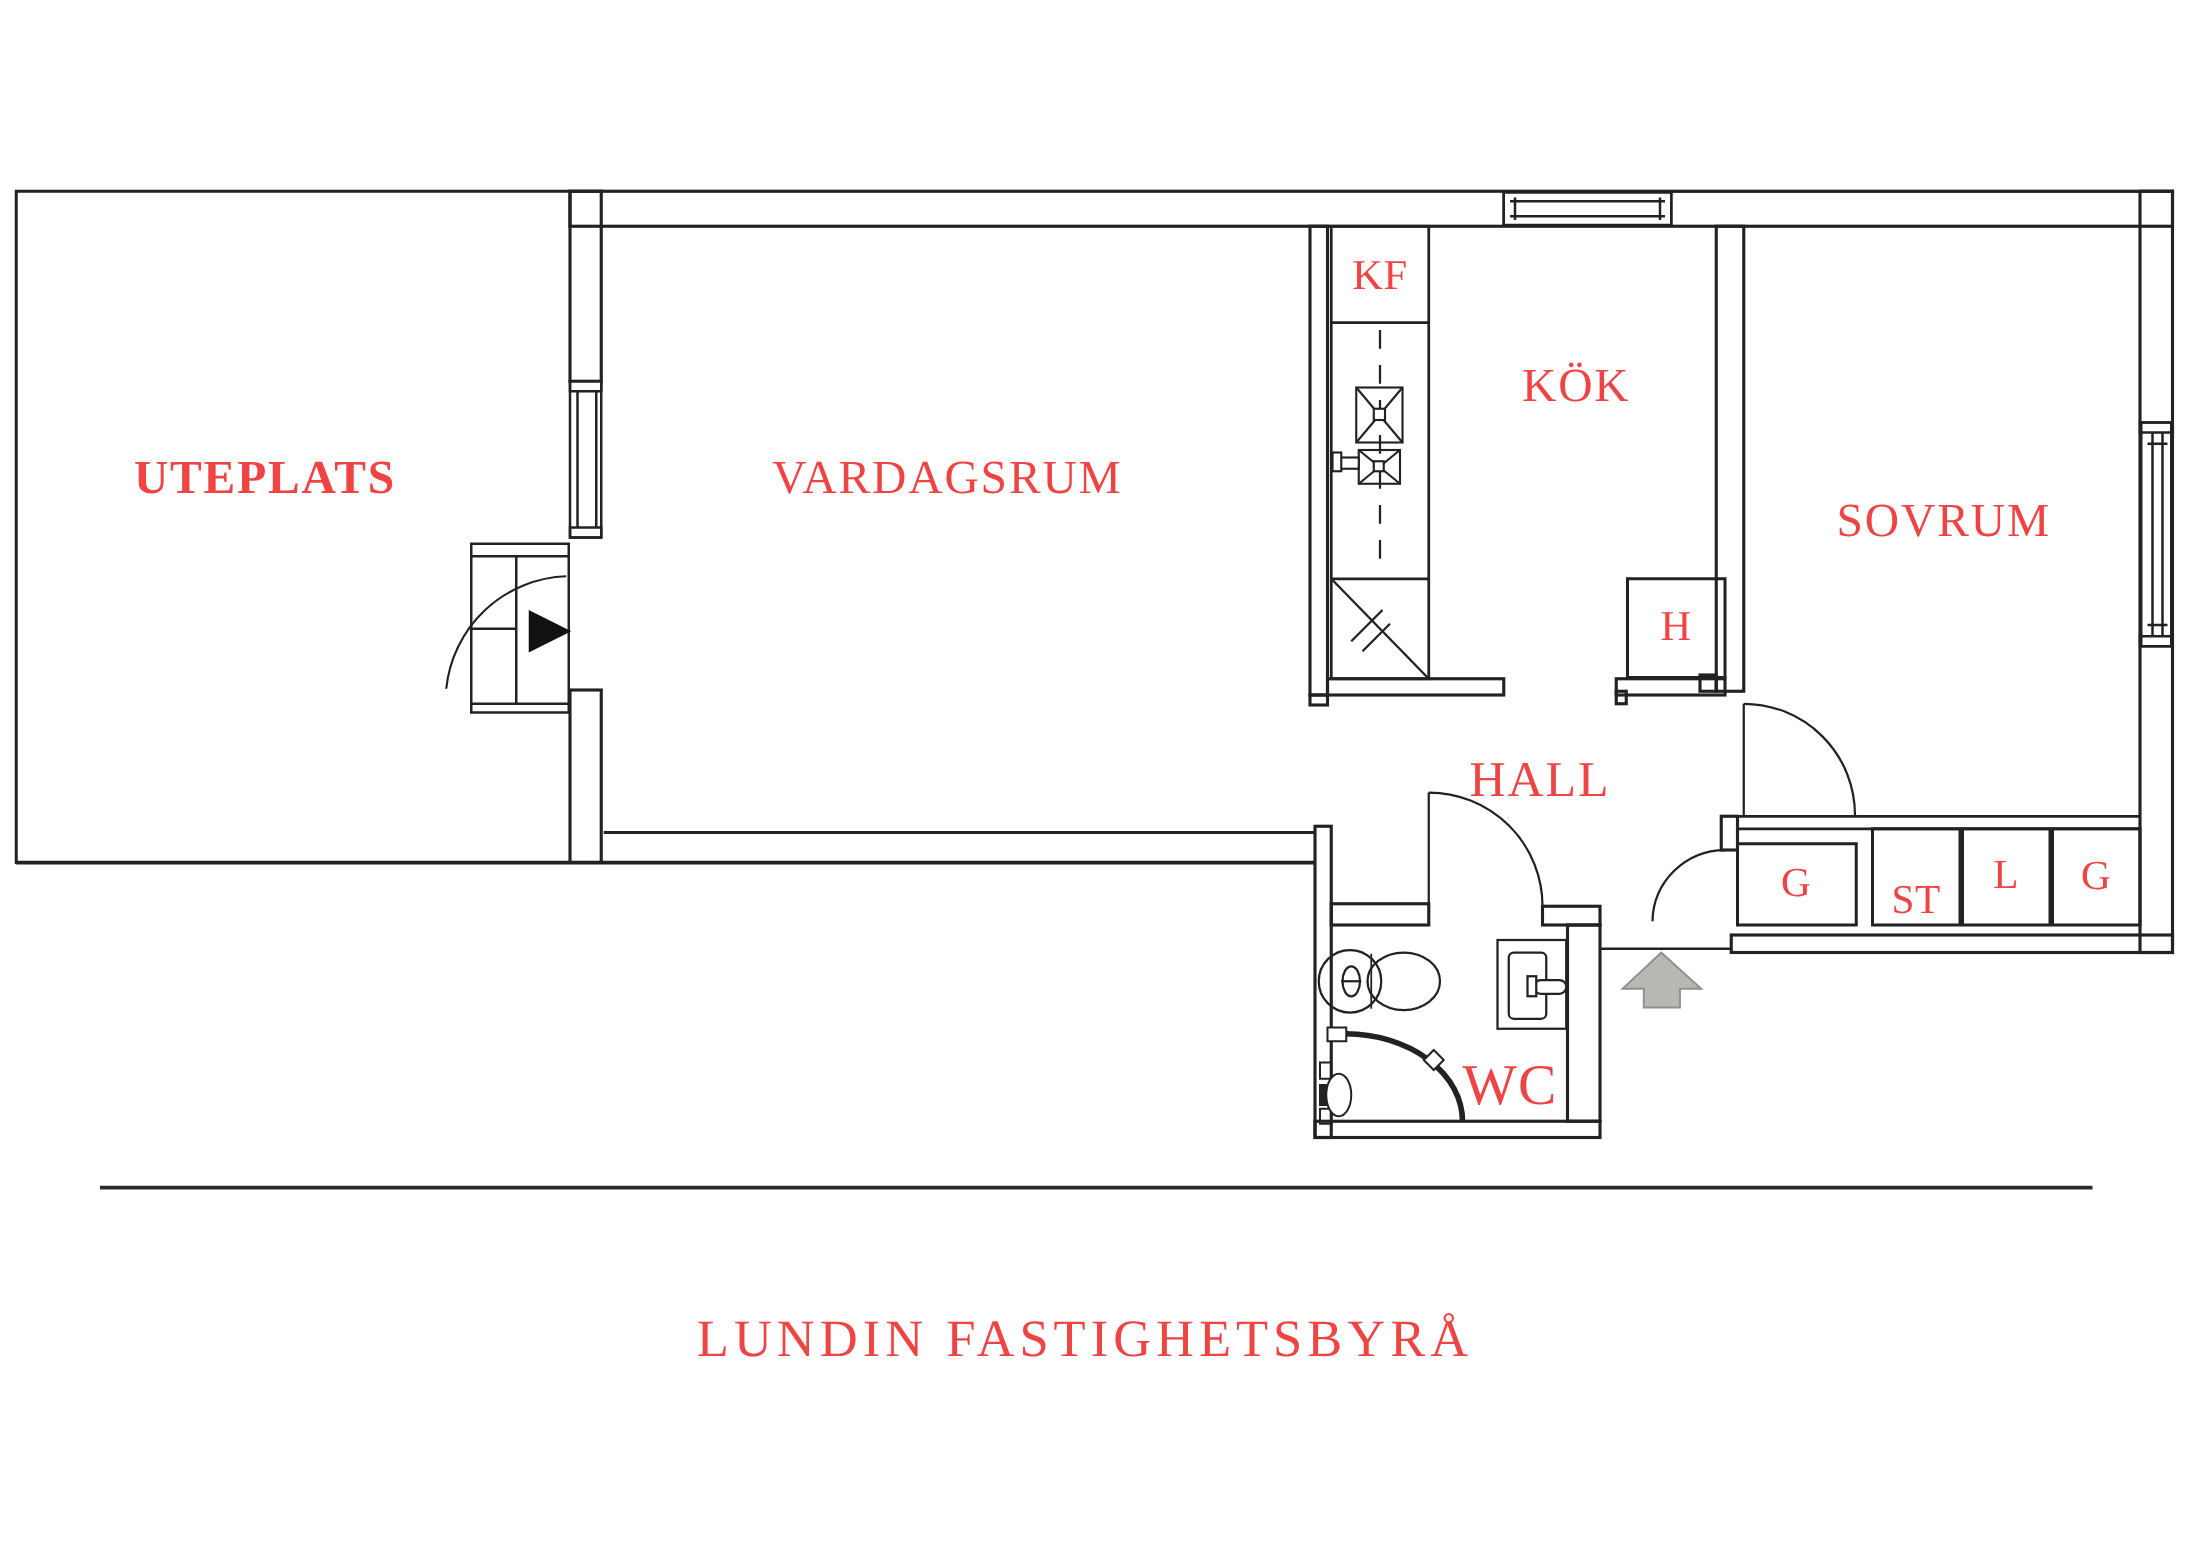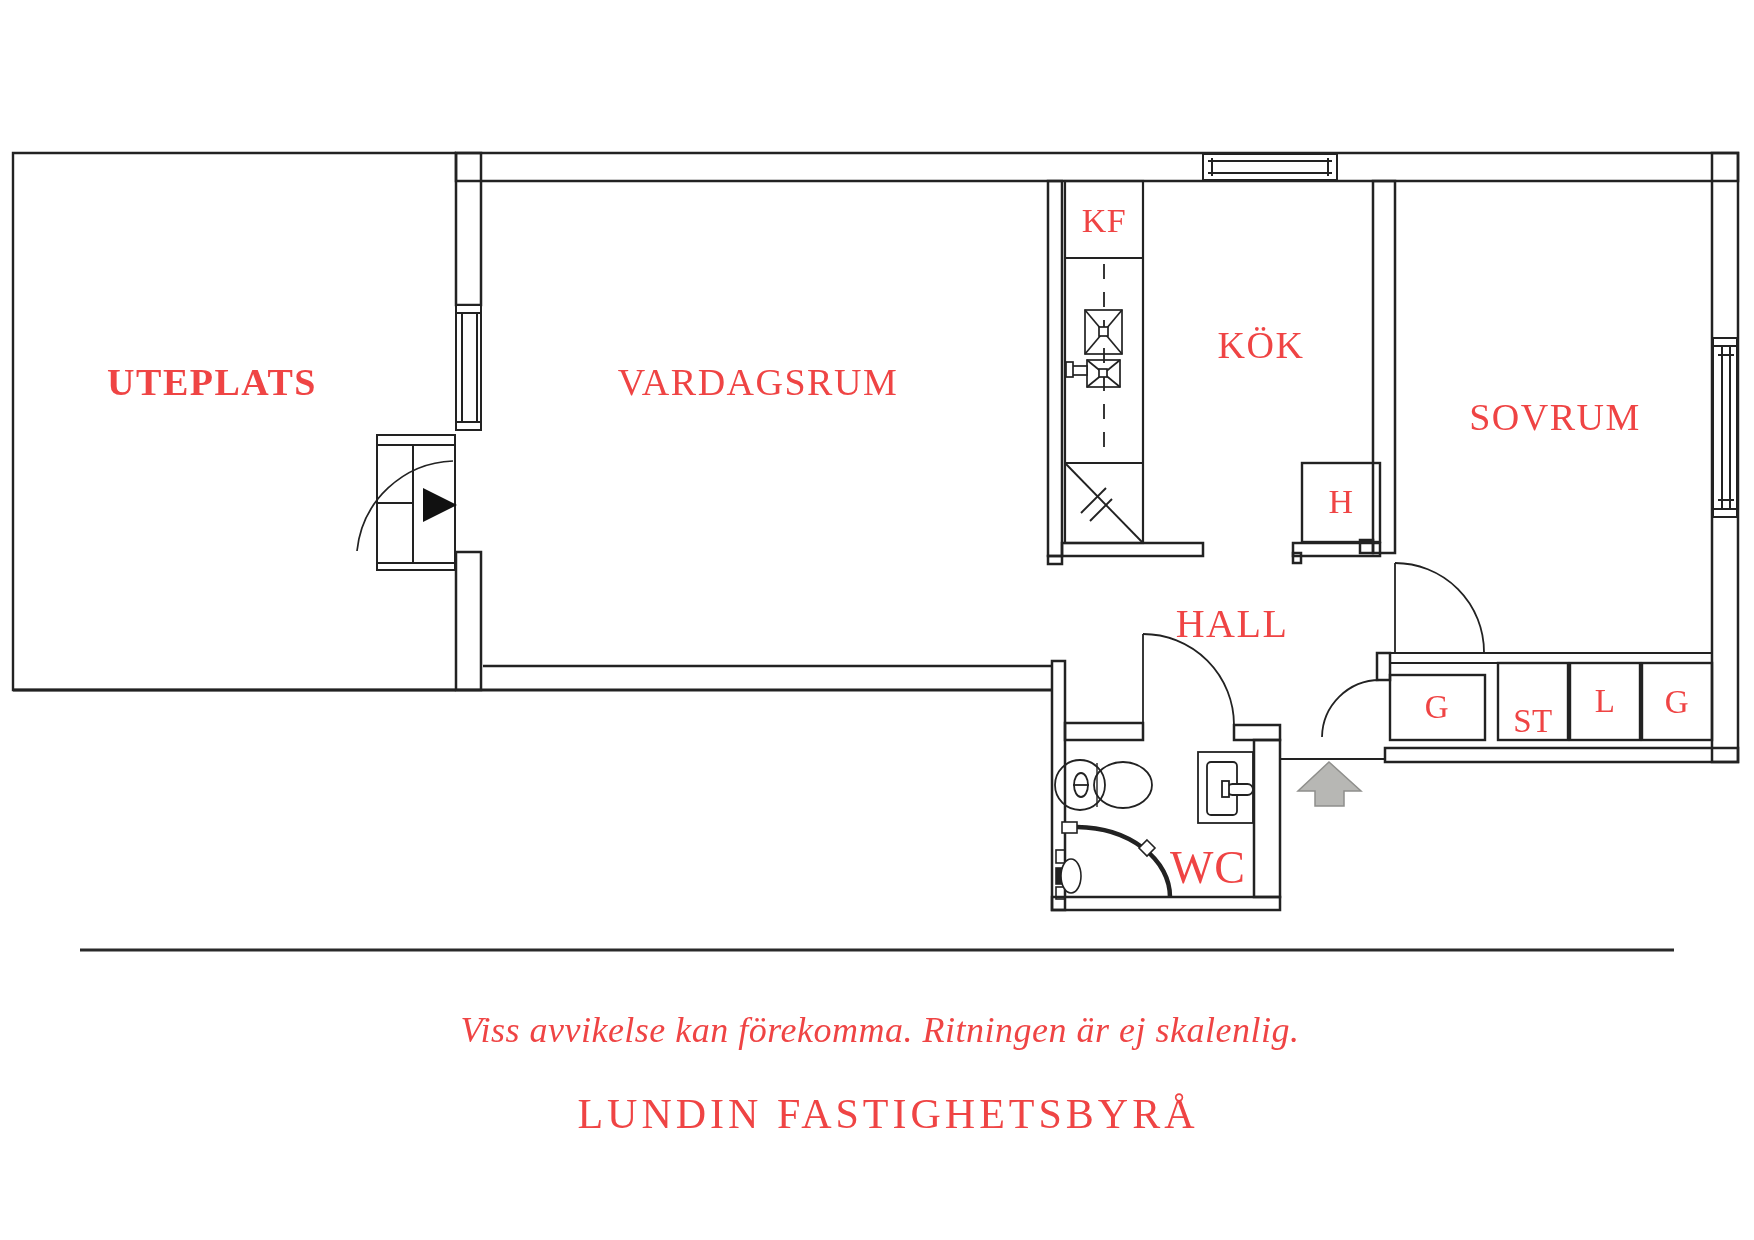--- a/index.html
+++ b/index.html
@@ -173,28 +173,27 @@
       <rect x="1056" y="887" width="9" height="12" stroke-width="1.6"></rect>
       <ellipse cx="1071" cy="876" rx="10" ry="17" stroke-width="1.6" fill="#ffffff"></ellipse>
       <path d="M 1147,840 L 1155,848 L 1147,856 L 1139,848 Z" stroke-width="1.6" fill="#ffffff"></path>
     </g>
 
     <line x1="80" y1="950" x2="1674" y2="950" stroke="#2a2a2a" stroke-width="3"></line>
   </svg>
 
   <span class="lbl room" style="left:212px;  top:382px;font-weight:bold;">UTEPLATS</span>
   <span class="lbl room" style="left:758px;  top:382px;">VARDAGSRUM</span>
-  <span class="lbl room" style="left:1261px; top:309px;margin-top:36px;">KÖK</span>
+  <span class="lbl room" style="left:1261px; top:309px;">KÖK</span>
   <span class="lbl room" style="left:1555px; top:417px;">SOVRUM</span>
   <span class="lbl room" style="left:1232px; top:624px; font-size:40px;">HALL</span>
   <span class="lbl wc" style="left:1208px; top:868px;">WC</span>
 
   <span class="lbl small" style="left:1104px; top:221px; font-size:34px;">KF</span>
   <span class="lbl small" style="left:1341px; top:502px; font-size:34px;">H</span>
   <span class="lbl small" style="left:1437px; top:707px;">G</span>
   <span class="lbl small" style="left:1533px; top:701px;margin-top:20px;">ST</span>
   <span class="lbl small" style="left:1605px; top:701px;">L</span>
   <span class="lbl small" style="left:1677px; top:702px;">G</span>
 
-  <span class="lbl foot-it" style="left:880px; top:1030px;">Viss avvikelse kan förekomma. Ritningen är ej skalenlig.</span>
-  <span class="lbl foot-brand" style="left:888px; top:1072px;margin-top:42px;">LUNDIN FASTIGHETSBYRÅ</span>
+  <span class="lbl foot-brand" style="left:868px; top:1072px;">LUNDIN FASTIGHETSBYRÅ</span>
 
 </div>
 
 </body></html>

